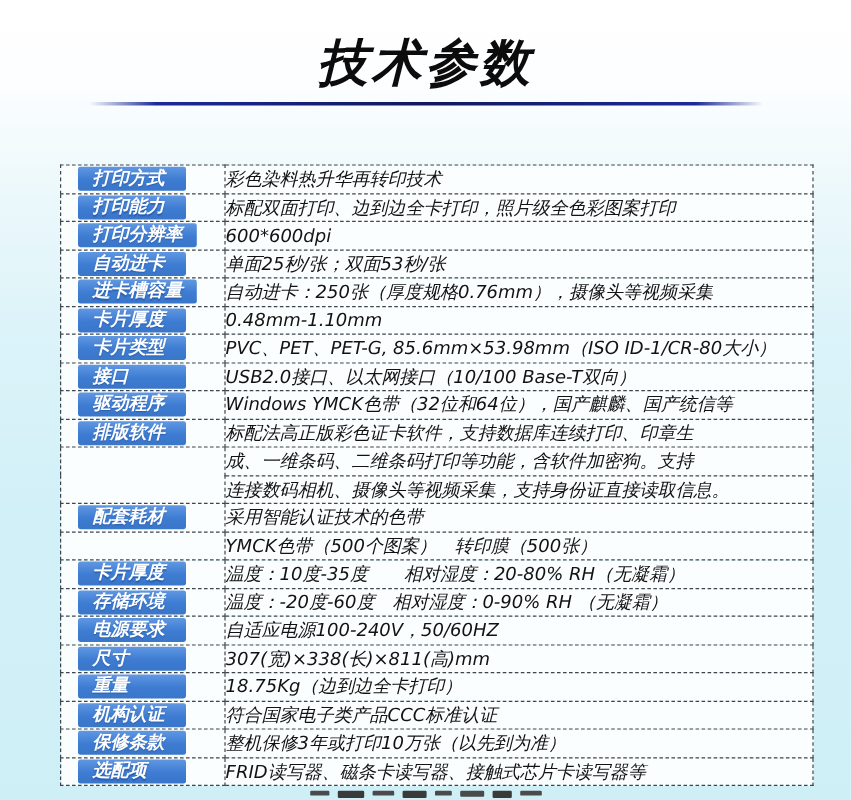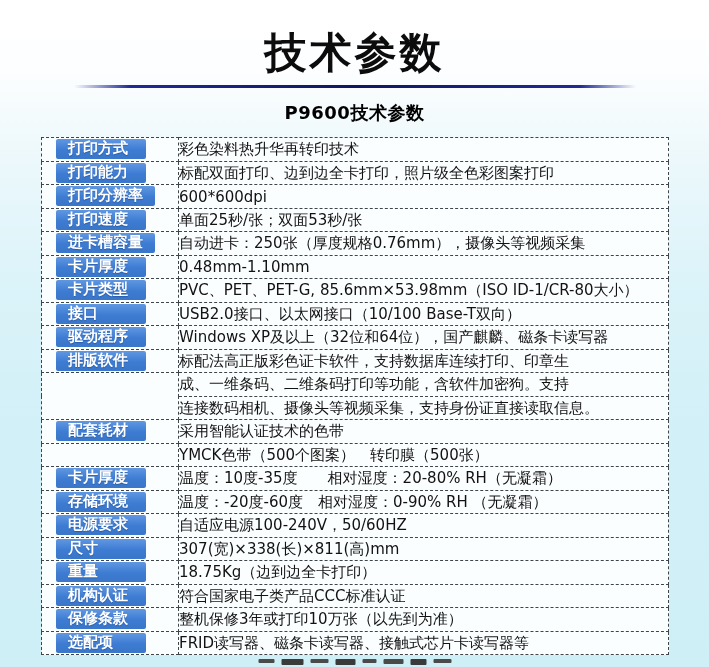--- a/index.html
+++ b/index.html
@@ -6,20 +6,21 @@
     margin: 0;
     padding: 0;
     font-family: "DejaVu Sans", "Liberation Sans", sans-serif;
   }
   .page {
     position: relative;
     width: 709px;
     height: 667px;
     overflow: hidden;
     background: linear-gradient(180deg, #ffffff 0%, #fdfeff 10%, #ecf8fb 24%, #dbf3f9 42%, #d2f0f8 65%, #cfeff7 100%);
+    font-style: italic;
   }
   .page-title {
     margin: 0;
     padding-top: 27px;
     text-align: center;
     font-size: 42px;
     line-height: 52px;
     font-weight: bold;
     color: #0c0c0c;
     letter-spacing: 3px;
@@ -35,21 +36,21 @@
     margin: 0;
     padding-top: 13px;
     text-align: center;
     font-size: 18px;
     font-weight: bold;
     color: #000000;
     letter-spacing: 0.5px;
   }
   table.spec-table {
     position: absolute;
-    left: 41px;
+    left: 50px;
     top: 137px;
     width: 628px;
     border-collapse: collapse;
     table-layout: fixed;
   }
   table.spec-table td {
     border: 1px dashed #3f464b;
     height: 22.5px;
     padding: 0;
     background: #fbfeff;
@@ -104,21 +105,20 @@
   .cutoff i:nth-child(7) { width: 16px; height: 6px; background:#3a3a3a; }
   .cutoff i:nth-child(8) { width: 18px; height: 4px; }
 </style>
 </head>
 <body>
 
 <div class="page">
 
   <h1 class="page-title">技术参数</h1>
   <div class="title-rule"></div>
-  <h2 class="page-subtitle">P9600技术参数</h2>
 
   <table class="spec-table">
     <tbody id="spec-tbody">
         <tr>
           <td class="label-cell">
             <span class="chip">打印方式</span>
           </td>
           <td class="content-cell"><span class="content-text">彩色染料热升华再转印技术</span></td>
         </tr>
         <tr>
@@ -128,21 +128,21 @@
           <td class="content-cell"><span class="content-text">标配双面打印、边到边全卡打印，照片级全色彩图案打印</span></td>
         </tr>
         <tr>
           <td class="label-cell">
             <span class="chip">打印分辨率</span>
           </td>
           <td class="content-cell"><span class="content-text">600*600dpi</span></td>
         </tr>
         <tr>
           <td class="label-cell">
-            <span class="chip">打印速度</span>
+            <span class="chip">自动进卡</span>
           </td>
           <td class="content-cell"><span class="content-text">单面25秒/张；双面53秒/张</span></td>
         </tr>
         <tr>
           <td class="label-cell">
             <span class="chip">进卡槽容量</span>
           </td>
           <td class="content-cell"><span class="content-text">自动进卡：250张（厚度规格0.76mm），摄像头等视频采集</span></td>
         </tr>
         <tr>
@@ -160,21 +160,21 @@
         <tr>
           <td class="label-cell">
             <span class="chip">接口</span>
           </td>
           <td class="content-cell"><span class="content-text">USB2.0接口、以太网接口（10/100 Base-T双向）</span></td>
         </tr>
         <tr>
           <td class="label-cell">
             <span class="chip">驱动程序</span>
           </td>
-          <td class="content-cell"><span class="content-text">Windows XP及以上（32位和64位），国产麒麟、磁条卡读写器</span></td>
+          <td class="content-cell"><span class="content-text">Windows YMCK色带（32位和64位），国产麒麟、国产统信等</span></td>
         </tr>
         <tr>
           <td class="label-cell">
             <span class="chip">排版软件</span>
           </td>
           <td class="content-cell"><span class="content-text">标配法高正版彩色证卡软件，支持数据库连续打印、印章生</span></td>
         </tr>
         <tr>
           <td class="label-cell" rowspan="2"></td>
           <td class="content-cell"><span class="content-text">成、一维条码、二维条码打印等功能，含软件加密狗。支持</span></td>

